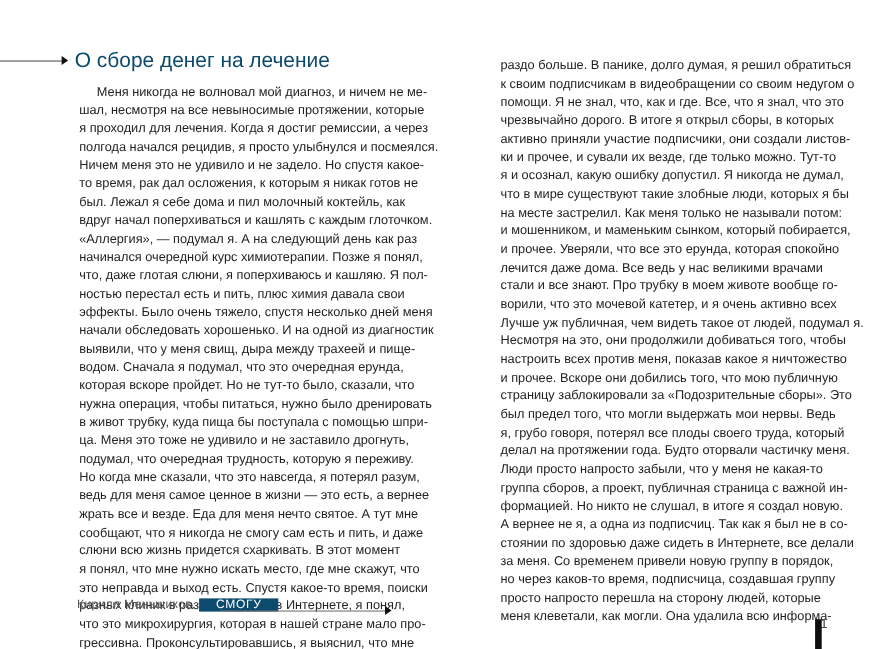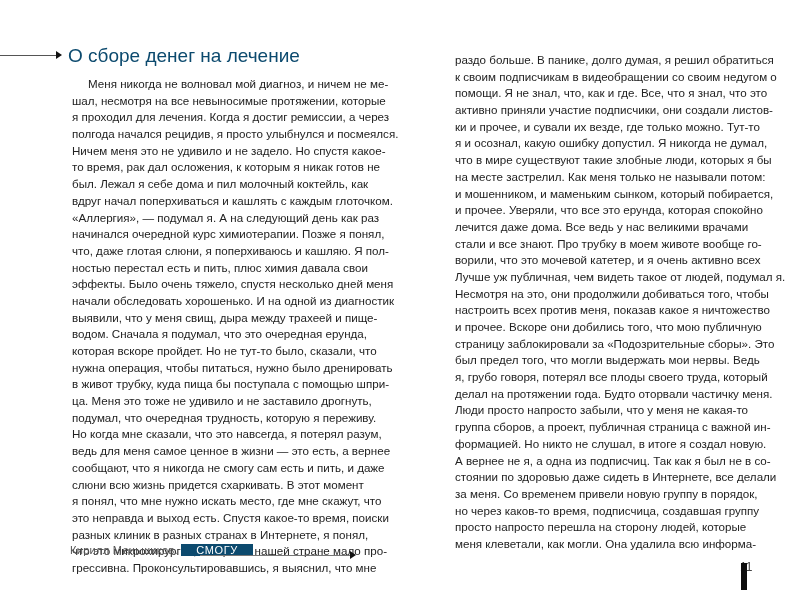--- a/index.html
+++ b/index.html
@@ -46,32 +46,34 @@
     <span class="ln">начали обследовать хорошенько. И на одной из диагностик</span>
     <span class="ln">выявили, что у меня свищ, дыра между трахеей и пище-</span>
     <span class="ln">водом. Сначала я подумал, что это очередная ерунда,</span>
     <span class="ln">которая вскоре пройдет. Но не тут-то было, сказали, что</span>
     <span class="ln">нужна операция, чтобы питаться, нужно было дренировать</span>
     <span class="ln">в живот трубку, куда пища бы поступала с помощью шпри-</span>
     <span class="ln">ца. Меня это тоже не удивило и не заставило дрогнуть,</span>
     <span class="ln">подумал, что очередная трудность, которую я переживу.</span>
     <span class="ln">Но когда мне сказали, что это навсегда, я потерял разум,</span>
     <span class="ln">ведь для меня самое ценное в жизни — это есть, а вернее</span>
+    <span class="ln">жрать все и везде. Еда для меня нечто святое. А тут мне</span>
     <span class="ln">сообщают, что я никогда не смогу сам есть и пить, и даже</span>
     <span class="ln">слюни всю жизнь придется схаркивать. В этот момент</span>
     <span class="ln">я понял, что мне нужно искать место, где мне скажут, что</span>
     <span class="ln">это неправда и выход есть. Спустя какое-то время, поиски</span>
     <span class="ln">разных клиник в разных странах в Интернете, я понял,</span>
     <span class="ln">что это микрохирургия, которая в нашей стране мало про-</span>
     <span class="ln">грессивна. Проконсультировавшись, я выяснил, что мне</span>
   </div>
 <div class="col col-right" id="col-right">
     <span class="ln">раздо больше. В панике, долго думая, я решил обратиться</span>
     <span class="ln">к своим подписчикам в видеобращении со своим недугом о</span>
     <span class="ln">помощи. Я не знал, что, как и где. Все, что я знал, что это</span>
+    <span class="ln">чрезвычайно дорого. В итоге я открыл сборы, в которых</span>
     <span class="ln">активно приняли участие подписчики, они создали листов-</span>
     <span class="ln">ки и прочее, и сували их везде, где только можно. Тут-то</span>
     <span class="ln">я и осознал, какую ошибку допустил. Я никогда не думал,</span>
     <span class="ln">что в мире существуют такие злобные люди, которых я бы</span>
     <span class="ln">на месте застрелил. Как меня только не называли потом:</span>
     <span class="ln">и мошенником, и маменьким сынком, который побирается,</span>
     <span class="ln">и прочее. Уверяли, что все это ерунда, которая спокойно</span>
     <span class="ln">лечится даже дома. Все ведь у нас великими врачами</span>
     <span class="ln">стали и все знают. Про трубку в моем животе вообще го-</span>
     <span class="ln">ворили, что это мочевой катетер, и я очень активно всех</span>

